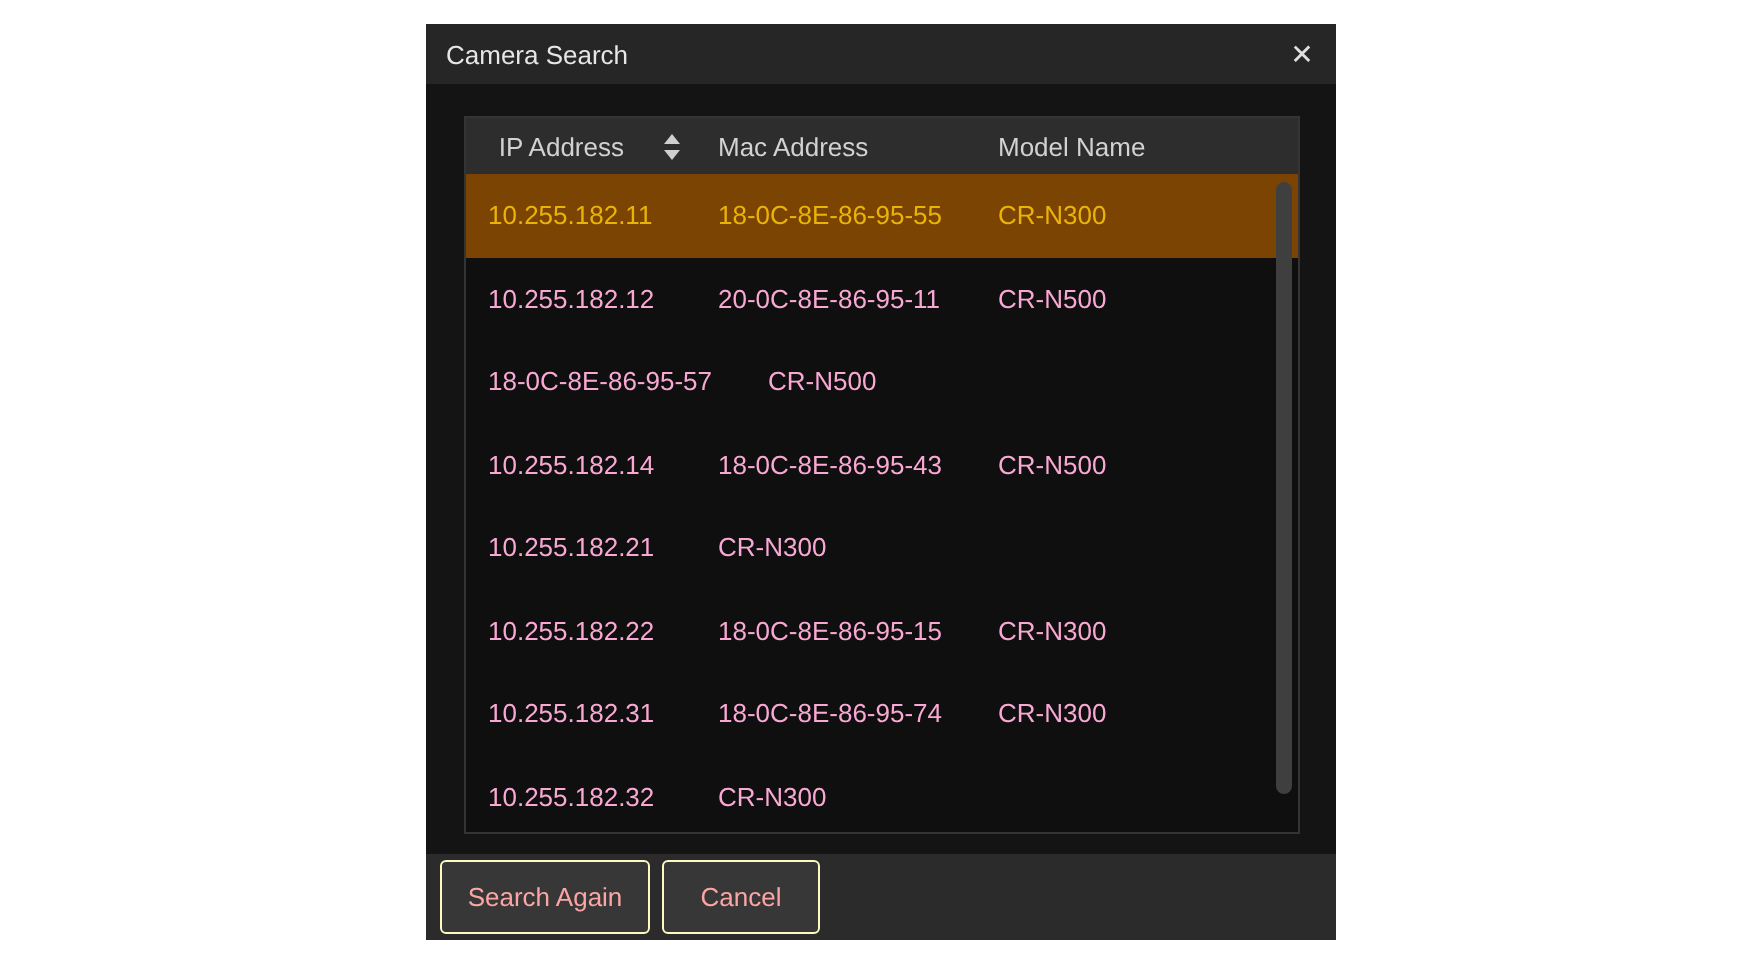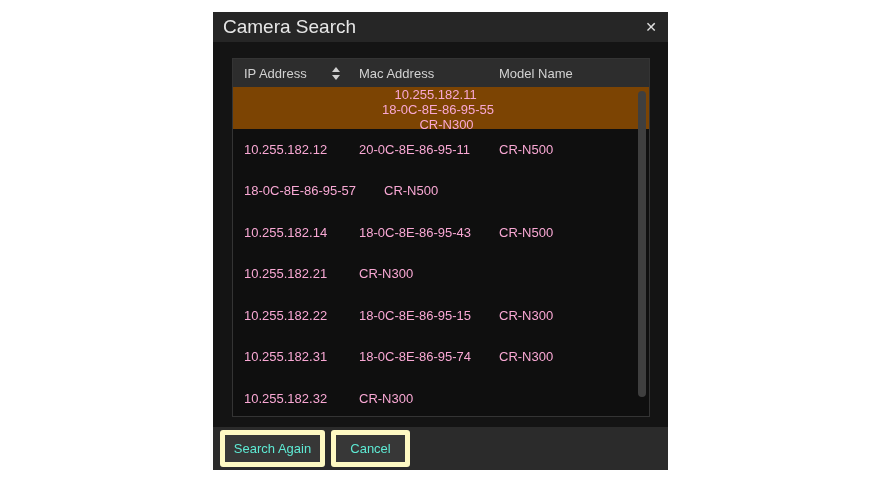--- a/index.html
+++ b/index.html
@@ -9,79 +9,79 @@
   .dialog {
     position: absolute; left: 213px; top: 12px; width: 455px; height: 458px;
     background: #141414; overflow: hidden;
   }
 
   
   .titlebar {
     position: absolute; left: 0; top: 0; right: 0; height: 30px;
     background: #262626; display: flex; align-items: center;
   }
-  .titlebar .title { color: #e6e6e6; font-size: 19px; padding-left: 10px; }
+  .titlebar .title { color: #e6e6e6; font-size: 13px; padding-left: 10px; }
   .close-btn {
     margin-left: auto; width: 34px; height: 30px; display: flex;
     align-items: center; justify-content: center; color: #e0e0e0;
     font-size: 14px; cursor: pointer; line-height: 1;
   }
 
   
   .table {
     position: absolute; left: 19px; top: 46px; width: 418px; height: 359px;
     background: #0f0f0f; border: 1px solid #343434; overflow: hidden;
   }
   .thead {
     display: flex; height: 28px; background: #2d2d2d; align-items: center;
     color: #d2d2d2; font-size: 13px;
   }
   .th { padding-left: 11px; display: flex; align-items: center; height: 100%; }
-  .th.c1 { width: 115px; justify-content: space-between; padding-right: 8px; }
+  .th.c1 { width: 115px; justify-content: flex-end; padding-right: 8px; gap: 20px; }
   .th.c2 { width: 140px; }
   .th.c3 { flex: 1; }
 
   .sort-icon { display: flex; flex-direction: column; gap: 3px; align-items: center; }
   .sort-icon .up {
     width: 0; height: 0; border-left: 4px solid transparent;
     border-right: 4px solid transparent; border-bottom: 5px solid #cfcfcf;
   }
   .sort-icon .down {
     width: 0; height: 0; border-left: 4px solid transparent;
     border-right: 4px solid transparent; border-top: 5px solid #cfcfcf;
   }
 
   .tbody { position: relative; height: 331px; overflow: hidden; }
   .row {
     display: flex; height: 41.5px; align-items: center; color: #f9a8d4;
     font-size: 13px; cursor: pointer;
   }
-  .row.selected { background: var(--accent, #7c4403); color: #f9a8d4; flex-direction: column; }
+  .row.selected { background: var(--accent, #7c4403); color: #eab308; }
   .cell { padding-left: 11px; }
   .cell.c1 { width: 115px; }
   .cell.c2 { width: 140px; }
   .cell.c3 { flex: 1; }
 
   
   .scrollbar-track {
     position: absolute; top: 0; right: 0; width: 12px; height: 331px;
   }
   .scrollbar-thumb {
     position: absolute; top: 4px; right: 3px; width: 8px; height: 306px;
     background: #3f3f3f; border-radius: 4px; cursor: pointer;
   }
 
   
   .footer {
     position: absolute; left: 0; right: 0; bottom: 0; height: 43px;
     background: #2b2b2b; display: flex; align-items: center;
   }
   .btn {
-    height: 37px; background: #373737; border: 5px solid #fef9c3;
-    border-radius: 3px; color: #5eead4; font-size: 13px;
+    height: 37px; background: #373737; border: 1px solid #fef9c3;
+    border-radius: 3px; color: #fca5a5; font-size: 13px;
     font-family: "Liberation Sans", sans-serif;
     display: flex; align-items: center; justify-content: center; cursor: pointer; text-align: center;
   }
   .btn-search { width: 105px; margin-left: 7px; }
   .btn-ok { width: 78px; margin-left: auto; }
   .btn-cancel { width: 79px; margin-left: 6px; margin-right: 24px; }
 </style>
 </head>
 <body>
 

